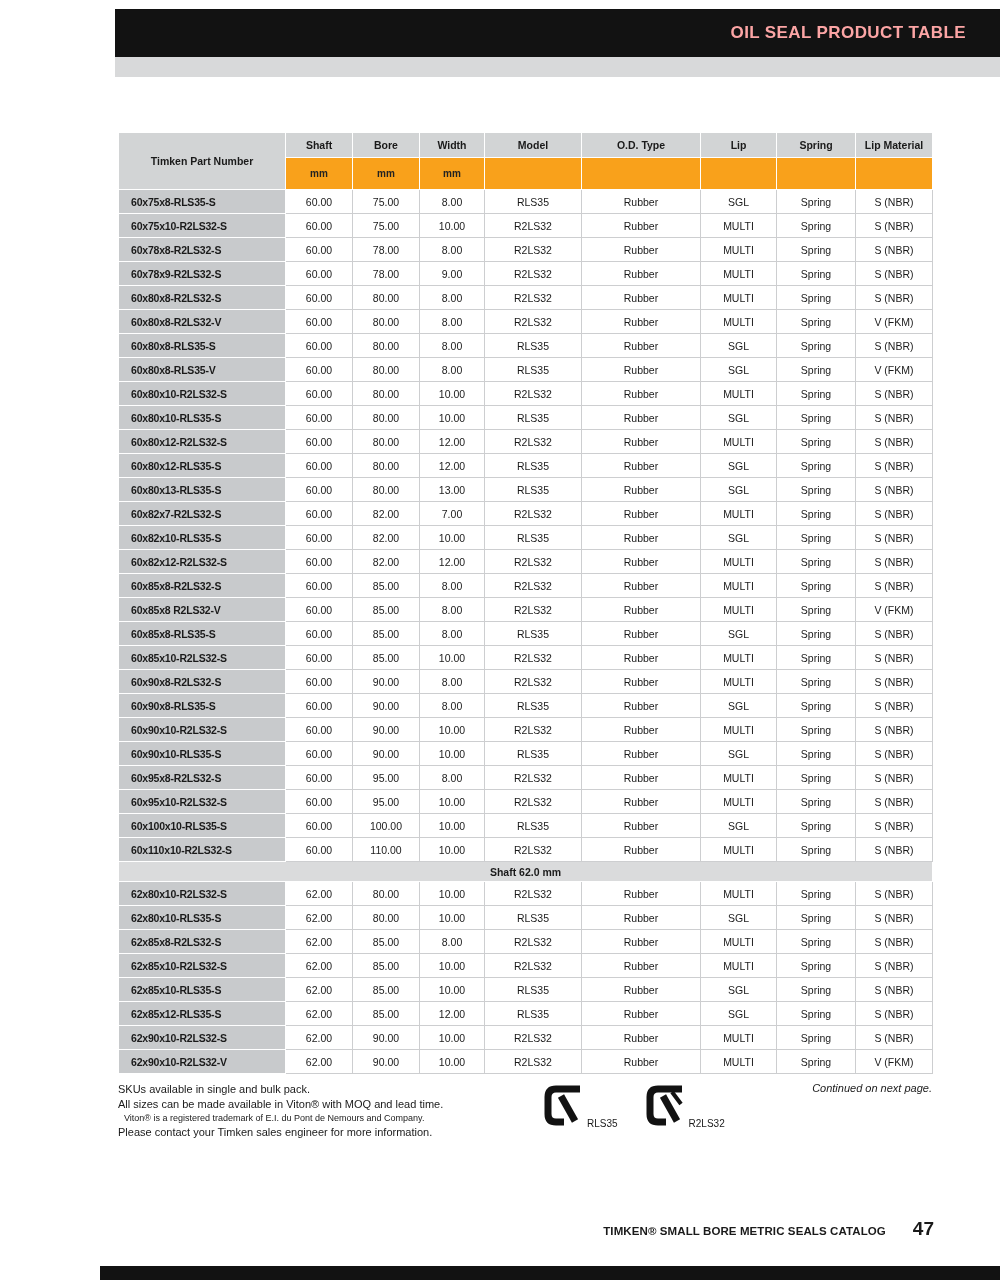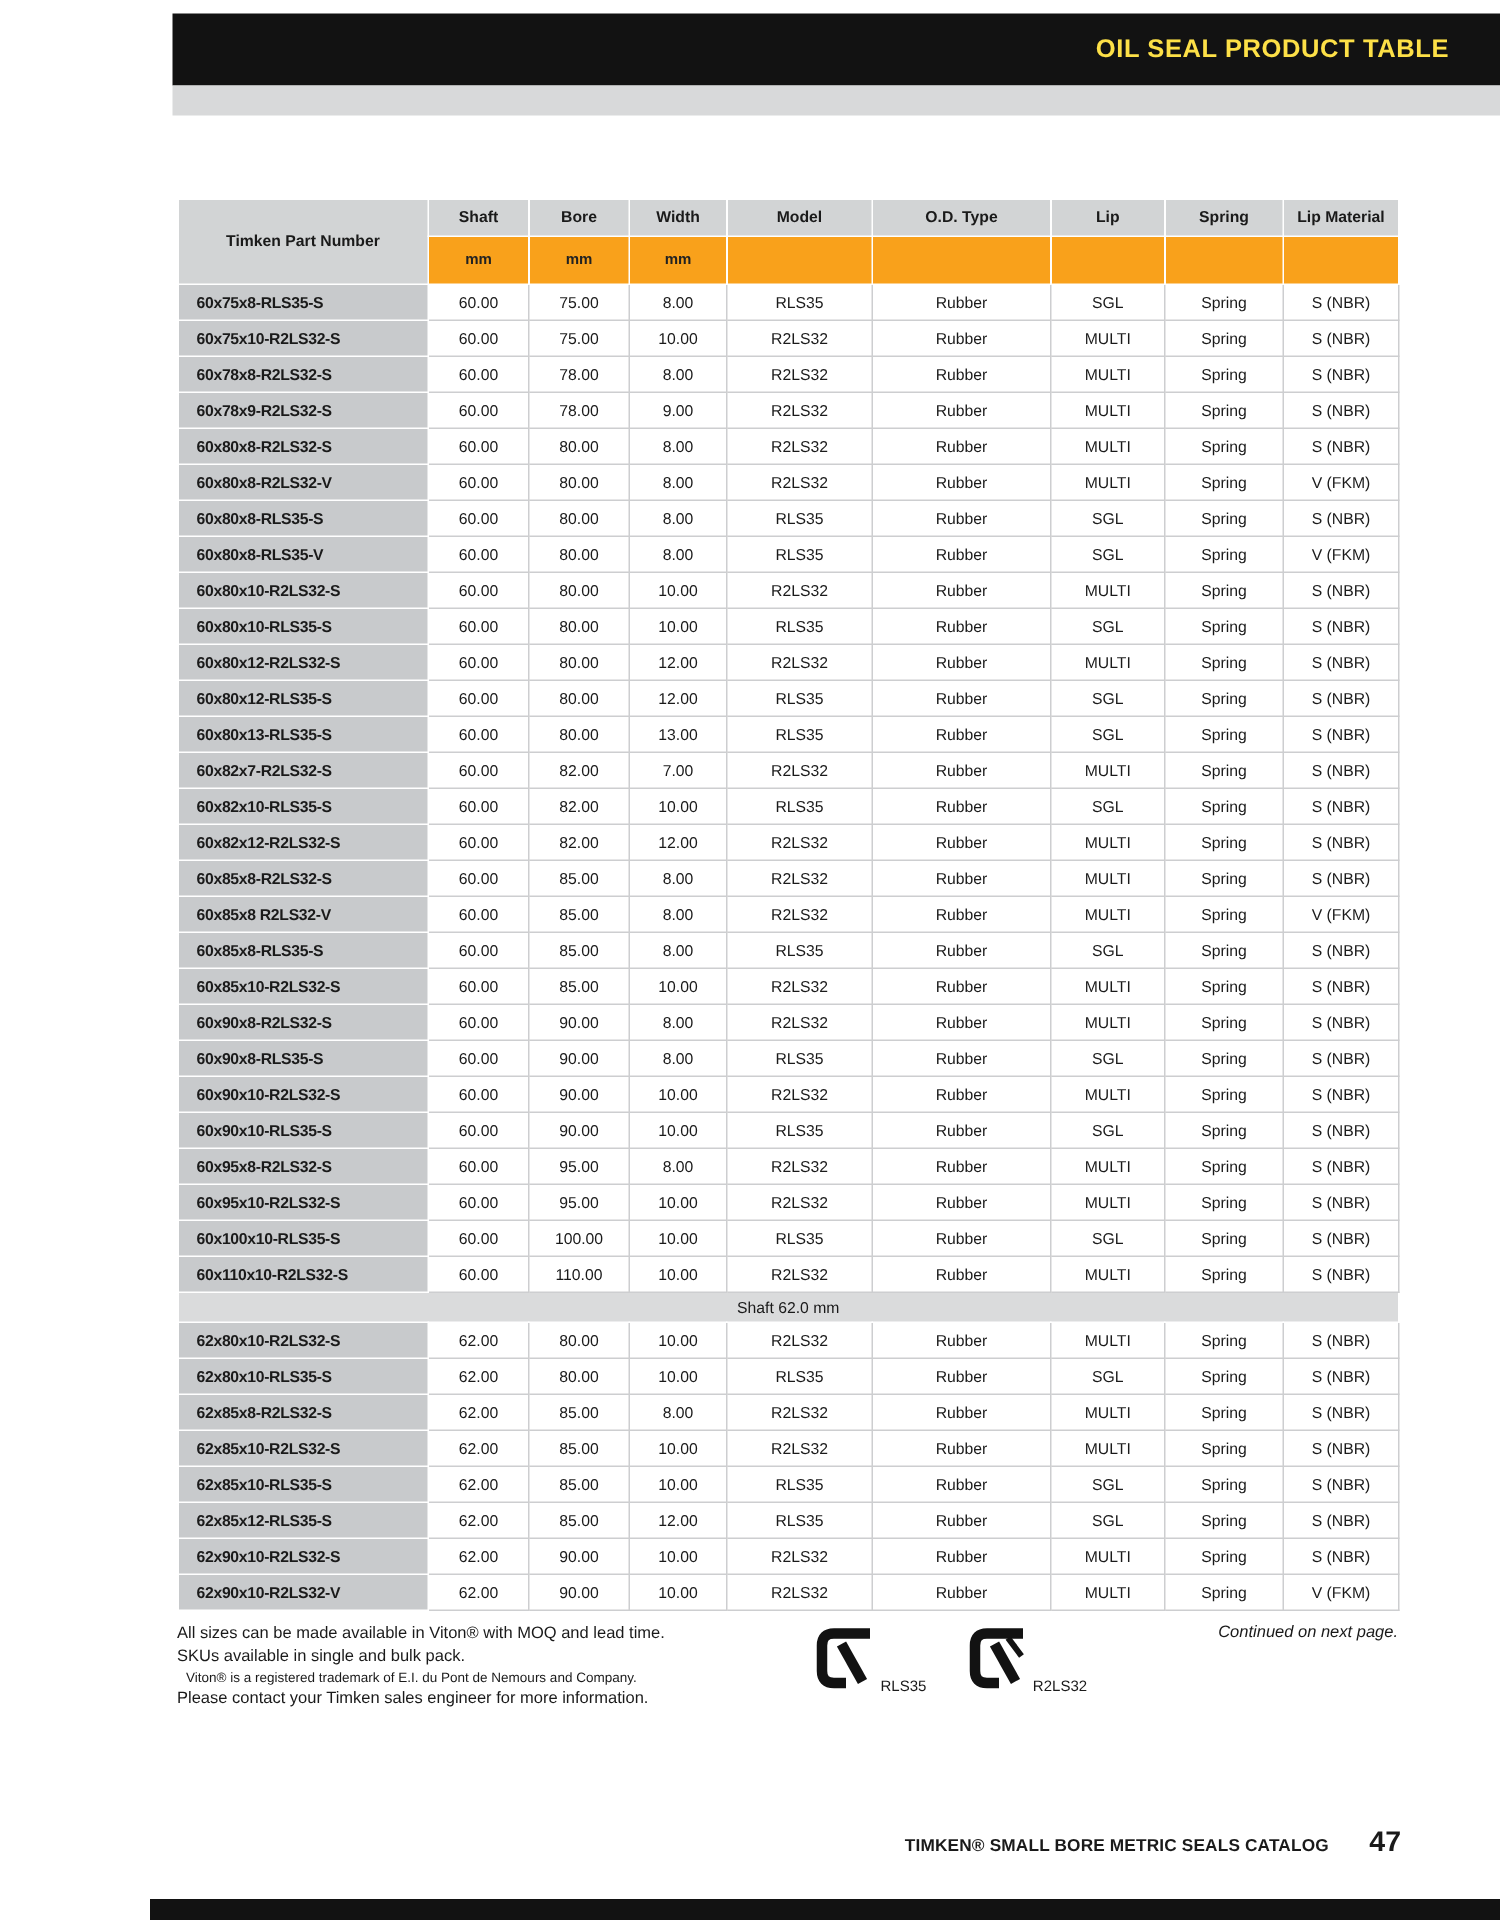--- a/index.html
+++ b/index.html
@@ -12,21 +12,21 @@
     overflow:hidden;
   }
 
   
   .top-black-bar {
     position:absolute; top:9px; left:115px; width:885px; height:48px;
     background:var(--black,#121212);
     display:flex; align-items:center; justify-content:flex-end;
     padding-right:34px;
   }
-  .top-black-bar .title { color:#fde047; font-weight:bold; font-size:17px; letter-spacing:0.4px; }
+  .top-black-bar .title { color:#fca5a5; font-weight:bold; font-size:17px; letter-spacing:0.4px; }
   .top-gray-bar {
     position:absolute; top:57px; left:115px; width:885px; height:20px;
     background:#d8d9da;
   }
 
   
   .content { position:absolute; top:132px; left:118px; width:814px; }
   .continued-from { font-style:italic; font-size:11px; margin-bottom:6px; }
 
   table { border-collapse:collapse; width:814px; table-layout:fixed; }
@@ -44,21 +44,21 @@
     background:var(--part_gray,#c8cacc);
     font-weight:bold; text-align:left; padding-left:12px;
     border:1px solid #ffffff; height:24px; letter-spacing:-0.2px;
   }
   td.data-cell {
     background:#ffffff; text-align:center;
     border:1px solid #cdced0; height:24px;
   }
   tr.divider-row td {
     background:var(--divider_gray,#dadbdc);
-    font-weight:normal; text-align:center; height:20px;
+    font-weight:bold; text-align:center; height:20px;
     border:1px solid #ffffff;
   }
 
   
   .table-footer { display:flex; align-items:flex-start; margin-top:8px; }
   .notes { width:400px; }
   .note { font-size:11px; line-height:1.35; }
   .note-small { font-size:9px; line-height:1.5; padding-left:6px; }
   .legend { display:flex; gap:28px; margin-left:26px; margin-top:2px; }
   .legend-item { display:flex; align-items:flex-end; gap:5px; }
@@ -514,22 +514,22 @@
           <td class="data-cell">Rubber</td>
           <td class="data-cell">MULTI</td>
           <td class="data-cell">Spring</td>
           <td class="data-cell">V (FKM)</td>
         </tr>
       </tbody>
   </table>
 
   <div class="table-footer">
     <div class="notes">
+      <div class="note">SKUs available in single and bulk pack.</div>
       <div class="note">All sizes can be made available in Viton® with MOQ and lead time.</div>
-      <div class="note">SKUs available in single and bulk pack.</div>
       <div class="note-small">Viton® is a registered trademark of E.I. du Pont de Nemours and Company.</div>
       <div class="note">Please contact your Timken sales engineer for more information.</div>
     </div>
     <div class="legend">
       <div class="legend-item">
         <span>
           <svg width="38" height="42" viewBox="0 0 38 42">
             <path d="M36 5 H12 Q4 5 4 13 V30 Q4 38 12 38 H20" fill="none" stroke="#121212" stroke-width="7"></path>
             <path d="M17 12 L31 37" fill="none" stroke="#121212" stroke-width="7"></path>
           </svg>

